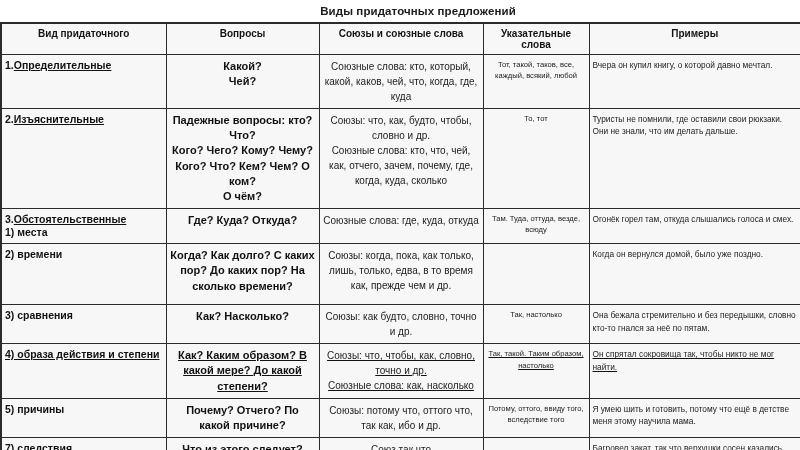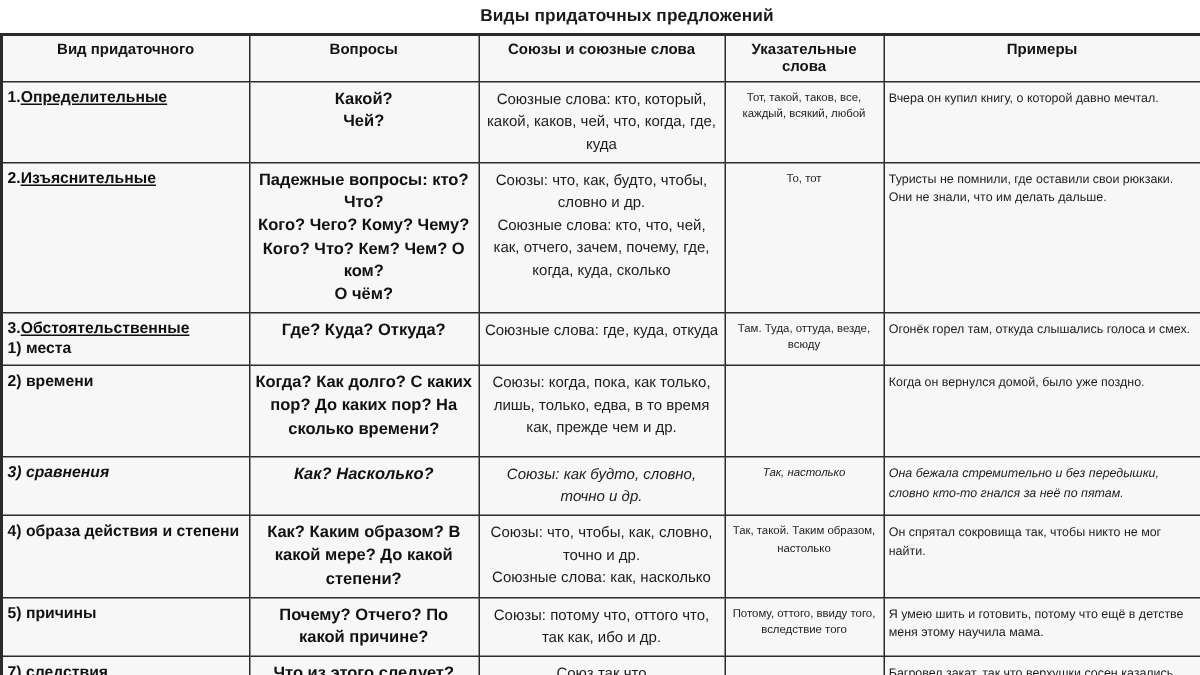--- a/index.html
+++ b/index.html
@@ -159,28 +159,28 @@
           <td class="col-demo">Там. Туда, оттуда, везде, всюду</td>
           <td class="col-example">Огонёк горел там, откуда слышались голоса и смех.</td>
         </tr>
         <tr style="height: 61px;">
           <td class="col-type"><span>2) времени</span></td>
           <td class="col-questions">Когда? Как долго? С каких пор? До каких пор? На сколько времени?</td>
           <td class="col-conj">Союзы: когда, пока, как только, лишь, только, едва, в то время как, прежде чем и др.</td>
           <td class="col-demo empty-cell"></td>
           <td class="col-example">Когда он вернулся домой, было уже поздно.</td>
         </tr>
-        <tr style="height: 29px; font-style: italic;">
+        <tr style="height: 29px;">
           <td class="col-type"><span>3) сравнения</span></td>
           <td class="col-questions">Как? Насколько?</td>
           <td class="col-conj">Союзы: как будто, словно, точно и др.</td>
           <td class="col-demo">Так, настолько</td>
           <td class="col-example">Она бежала стремительно и без передышки, словно кто-то гнался за неё по пятам.</td>
         </tr>
-        <tr style="height: 38px;">
+        <tr style="height: 38px; text-decoration: underline;">
           <td class="col-type"><span>4) образа действия и степени</span></td>
           <td class="col-questions">Как? Каким образом? В какой мере? До какой степени?</td>
           <td class="col-conj">Союзы: что, чтобы, как, словно, точно и др.<br>Союзные слова: как, насколько</td>
           <td class="col-demo">Так, такой. Таким образом, настолько</td>
           <td class="col-example">Он спрятал сокровища так, чтобы никто не мог найти.</td>
         </tr>
         <tr style="height: 34px; margin-left: 46px;">
           <td class="col-type"><span>5) причины</span></td>
           <td class="col-questions">Почему? Отчего? По какой причине?</td>
           <td class="col-conj">Союзы: потому что, оттого что, так как, ибо и др.</td>

